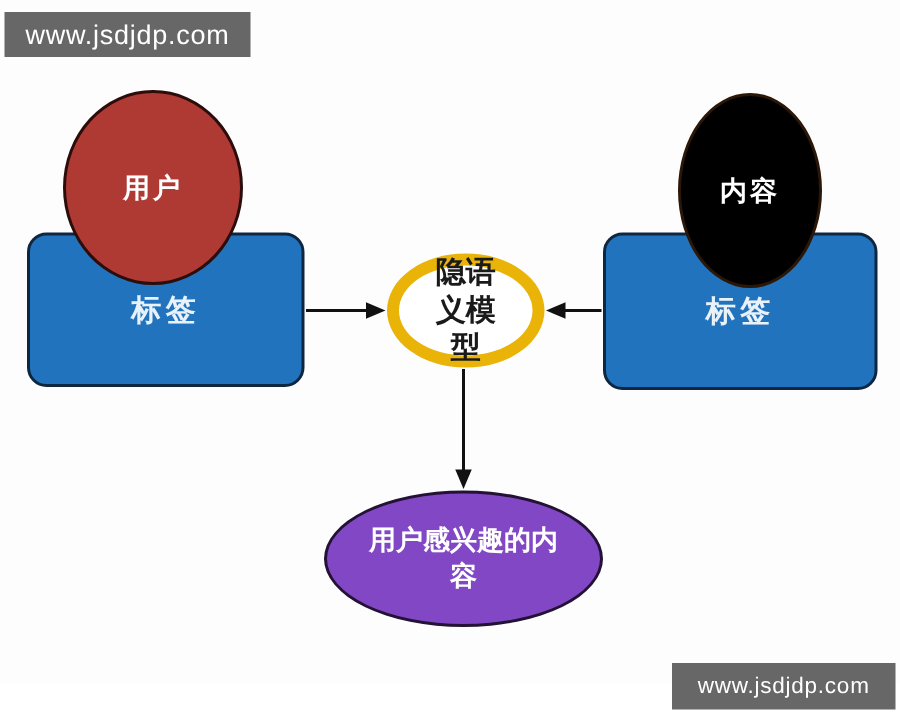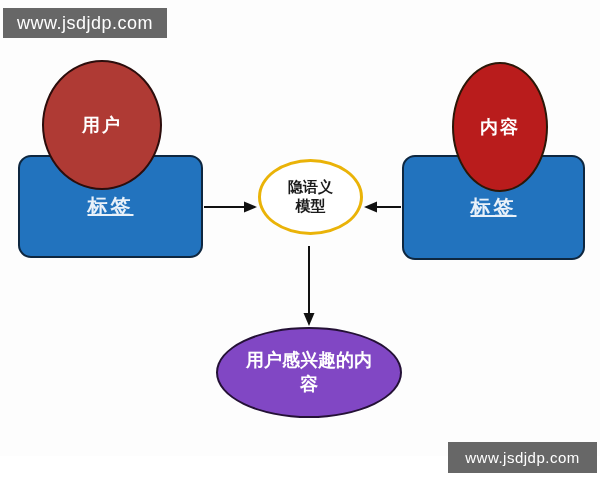--- a/index.html
+++ b/index.html
@@ -35,45 +35,44 @@
     font-weight: bold;
   }
   .tag-rect {
     background: #2273be;
     border: 2px solid #0e2740;
     border-radius: 13px;
     font-size: 20px;
     color: #e9f1f9;
     letter-spacing: 3px;
     z-index: 1;
-    text-decoration: underline;
   }
   .rect-left  { left: 18px;  top: 155px; width: 185px; height: 103px; }
   .rect-right { left: 402px; top: 155px; width: 183px; height: 105px; }
 
   .ellipse { border-radius: 50%; z-index: 2; }
 
   .user-ellipse {
     left: 42px; top: 60px; width: 120px; height: 130px;
     background: #af3a34;
     border: 2px solid #2c0d0c;
     font-size: 18px; letter-spacing: 2px;
   }
   .content-ellipse {
     left: 452px; top: 62px; width: 96px; height: 130px;
-    background: #b91c1c;
+    background: #000000;
     border: 2px solid #2b1708;
     font-size: 18px; letter-spacing: 2px;
   }
   .model-ellipse {
-    left: 258px; top: 159px; width: 105px; height: 76px;
+    left: 258px; top: 169px; width: 105px; height: 76px;
     background: #ffffff;
-    border: 3px solid #eab308;
+    border: 8px solid #eab308;
     color: #1a1a1a;
-    font-size: 15px;
+    font-size: 20px;
     font-weight: 600;
     line-height: 1.25;
   }
   .model-ellipse .wrap-label { width: 50px; word-break: break-all; }
 
   .result-ellipse {
     left: 216px; top: 327px; width: 186px; height: 91px;
     background: #8147c4;
     border: 2px solid #241136;
     font-size: 18px;

